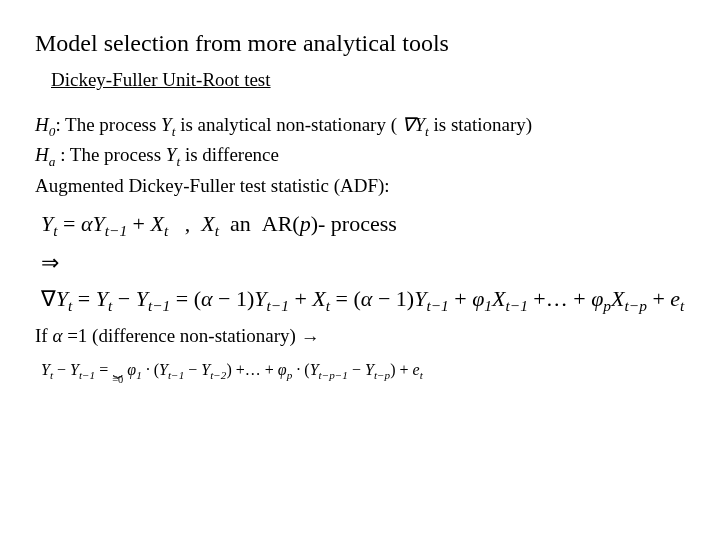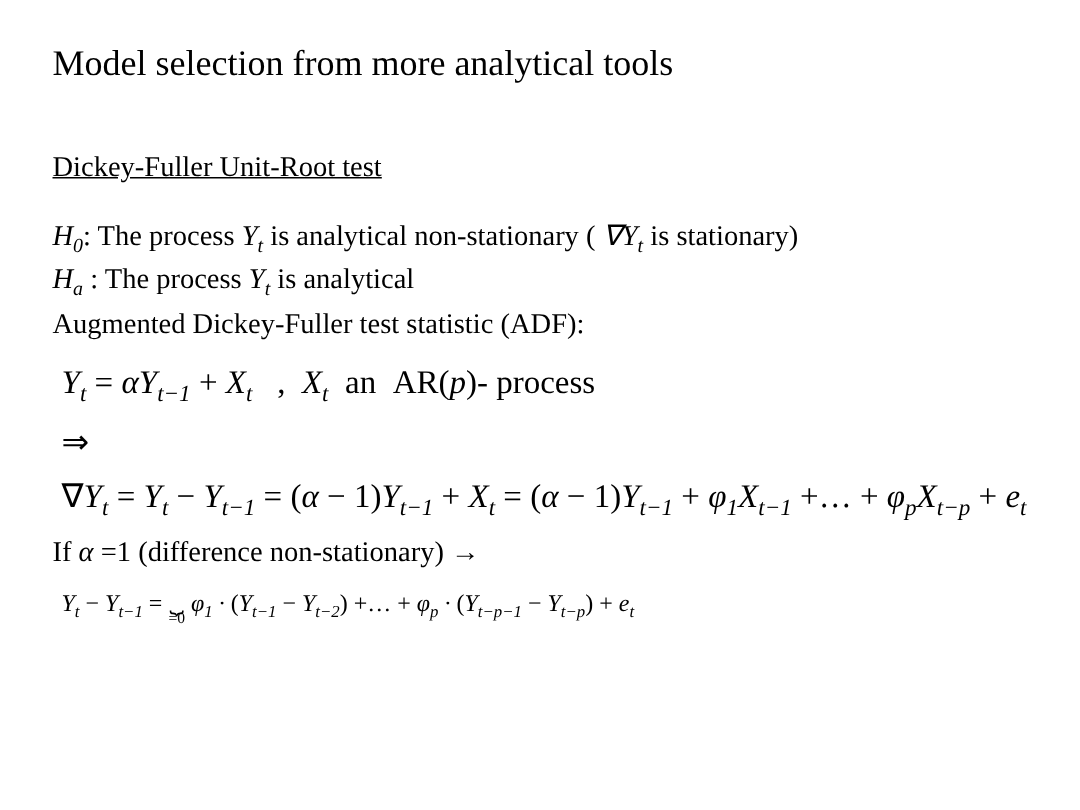--- a/index.html
+++ b/index.html
@@ -8,25 +8,26 @@
     font-family: "Times New Roman", Times, serif;
     font-size: 19px;
     color: #000;
     background: #fff;
     width: 720px;
     height: 540px;
     box-sizing: border-box;
   }
   .title {
     font-size: 24px;
-    margin-bottom: 44px;
+    margin-bottom: 12px;
   }
   .subheading {
     text-decoration: underline;
     margin-bottom: 22px;
+    margin-left: 16px;
   }
   .line {
     margin-bottom: 4px;
   }
   .para {
     margin-top: 5px;
     margin-bottom: 14px;
   }
   .sub {
     vertical-align: sub;
@@ -79,21 +80,21 @@
 
 <div class="title">Model selection from more analytical tools</div>
 
 <div class="subheading">Dickey-Fuller Unit-Root test</div>
 
 <div class="line nowrap">
   <span class="italic"><span>H</span><span class="sub">0</span></span><span>: The process </span><span class="italic"><span>Y</span><span class="sub">t</span></span><span> is analytical non-stationary ( </span><span class="nabla">∇</span><span class="italic"><span>Y</span><span class="sub">t</span></span><span> is stationary)</span>
 </div>
 
 <div class="line nowrap">
-  <span class="italic"><span>H</span><span class="sub">a</span></span><span> : The process </span><span class="italic"><span>Y</span><span class="sub">t</span></span><span> is analytical</span>
+  <span class="italic"><span>H</span><span class="sub">a</span></span><span> : The process </span><span class="italic"><span>Y</span><span class="sub">t</span></span><span> is difference</span>
 </div>
 
 <div class="para">Augmented Dickey-Fuller test statistic (ADF):</div>
 
 <div class="eqblock">
   <div class="eqline nowrap">
     Y<span class="sub">t</span> <span class="up">=</span> αY<span class="sub">t−1</span> <span class="up">+</span> X<span class="sub">t</span>&nbsp;&nbsp;&nbsp;<span class="up">,</span>&nbsp;&nbsp;X<span class="sub">t</span>&nbsp;&nbsp;<span class="up">an&nbsp;&nbsp;AR</span><span class="paren">(</span>p<span class="paren">)</span><span class="up">- process</span>
   </div>
   <div class="eqline"><span class="arrow">⇒</span></div>
   <div class="eqline nowrap">

